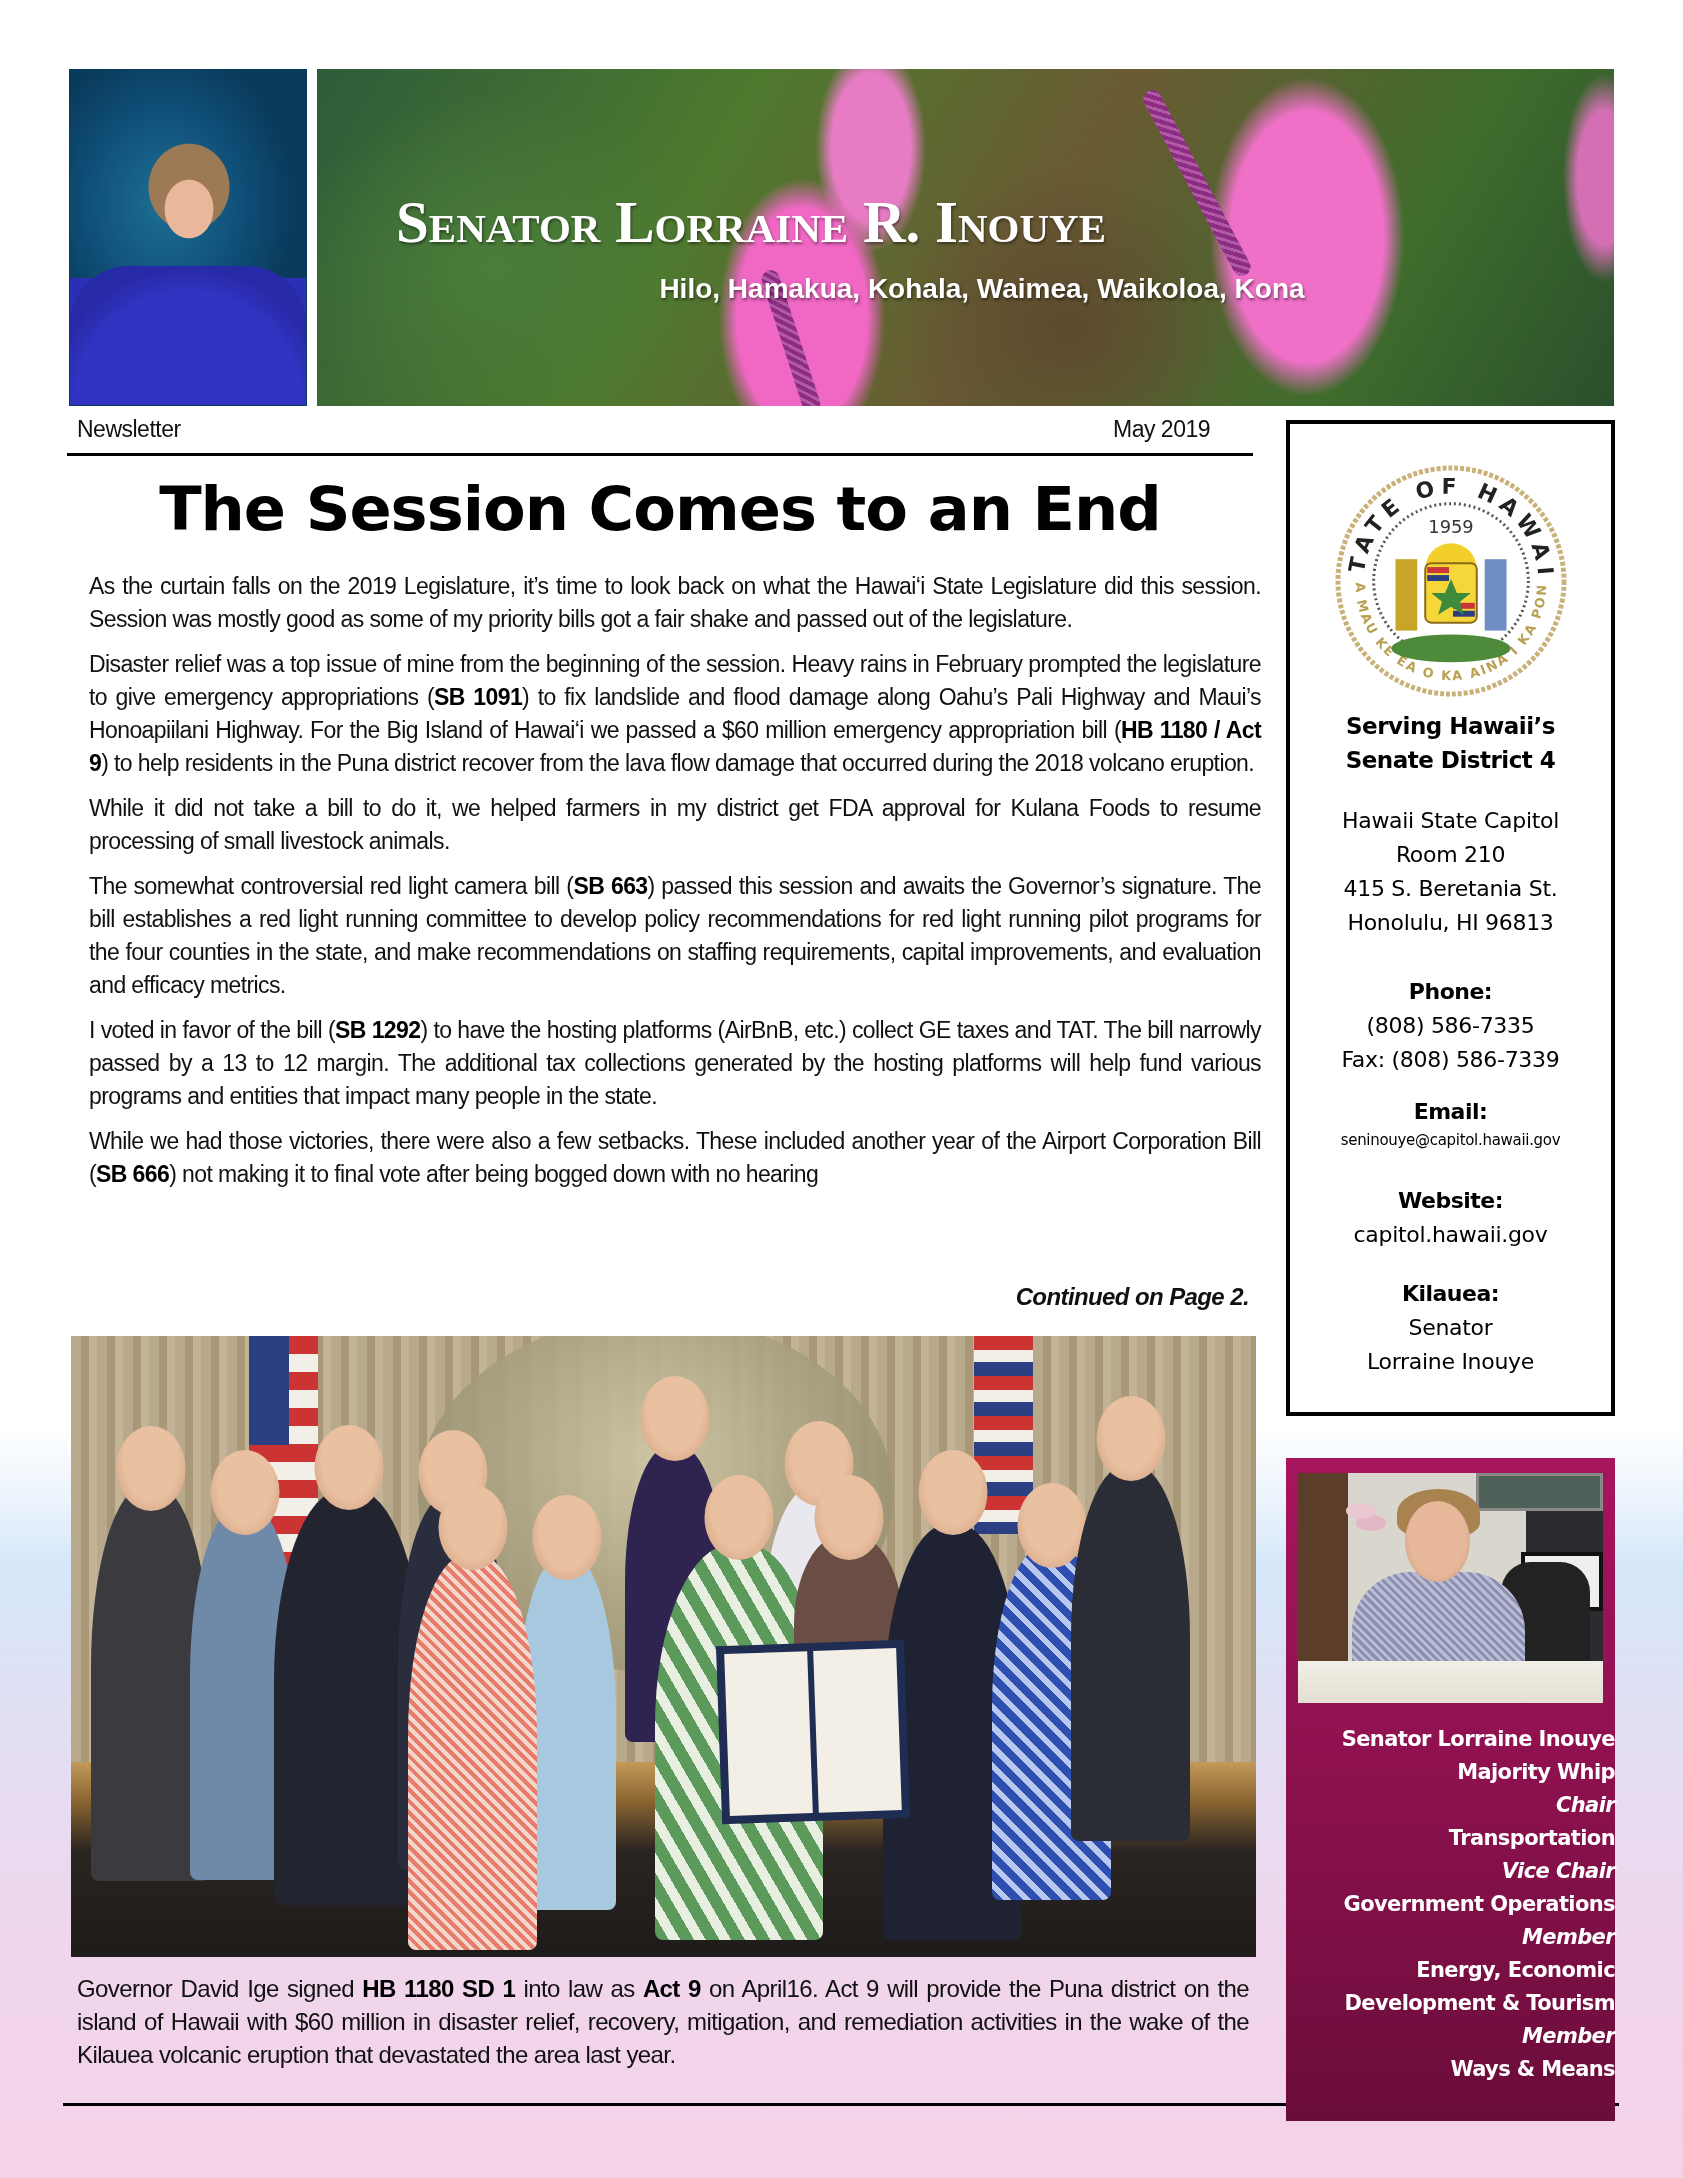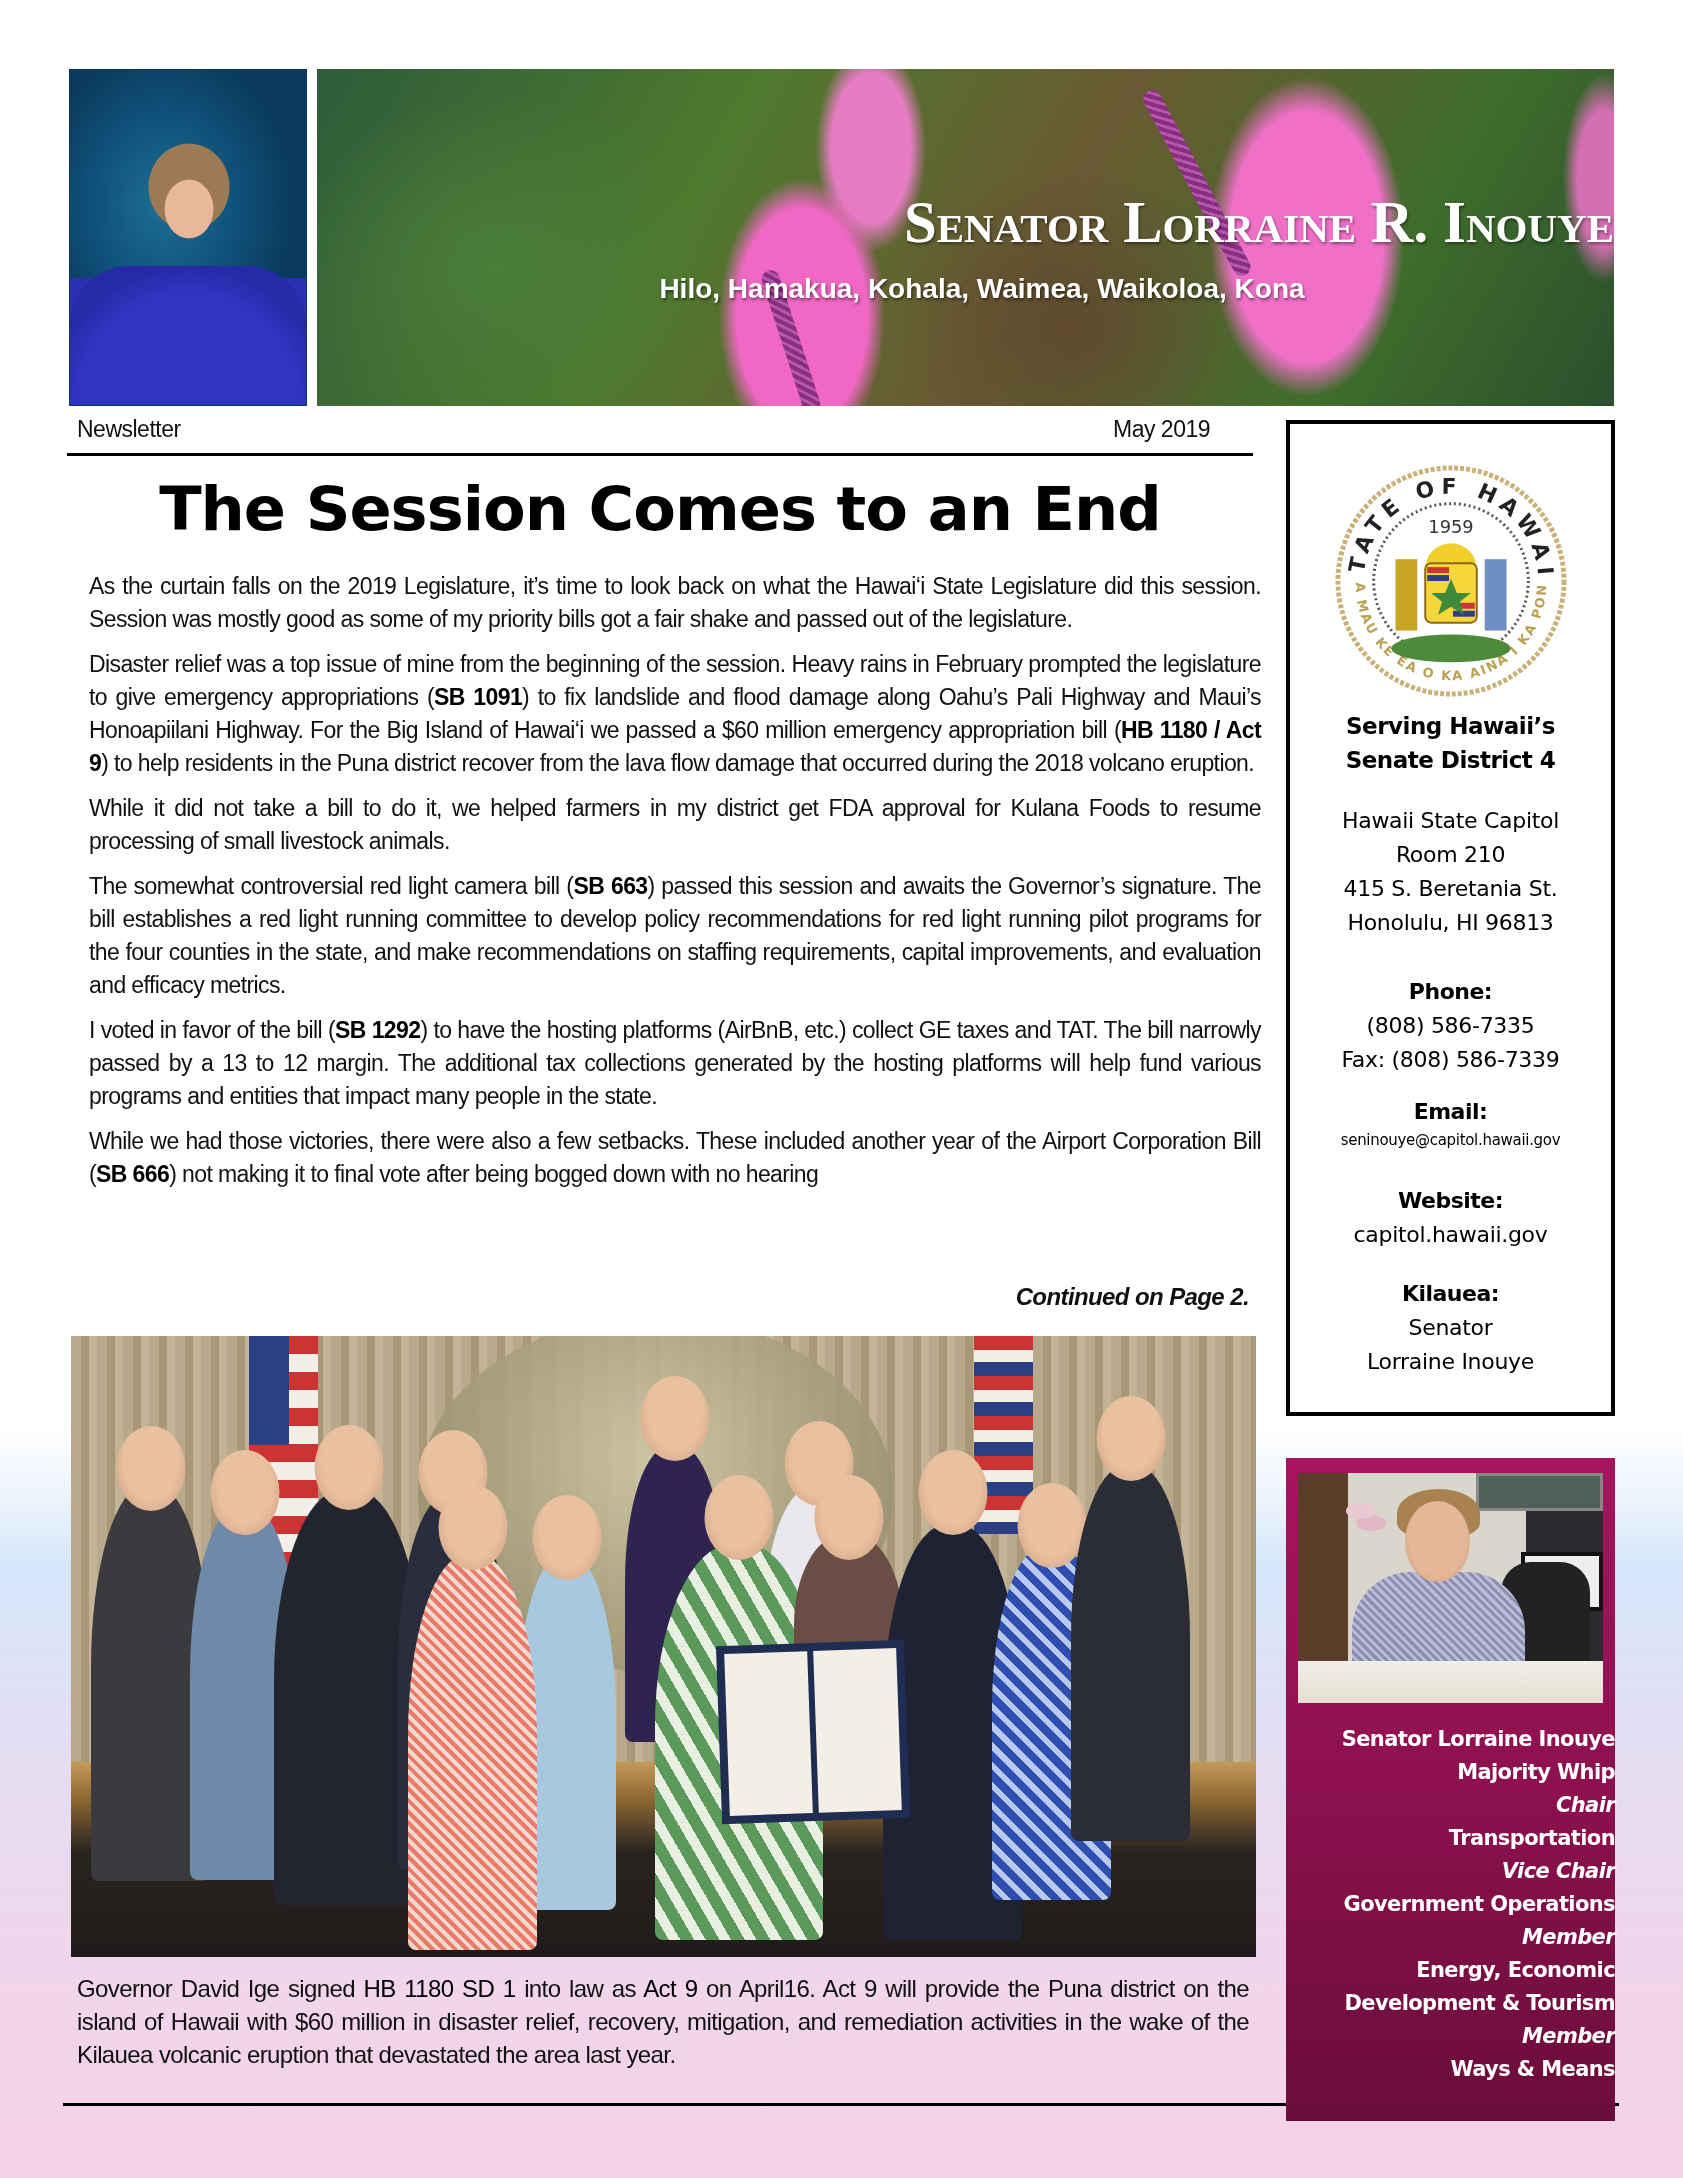--- a/index.html
+++ b/index.html
@@ -40,21 +40,21 @@
       radial-gradient(ellipse 59px 149px at 1287px 109px, #d56fb3 0 45%, transparent 70%),
       radial-gradient(ellipse 257px 218px at 178px 198px, #4a7d3a 0%, transparent 80%),
       radial-gradient(ellipse 218px 198px at 752px 257px, #5e4a2e 0%, transparent 80%),
       linear-gradient(120deg, #2d5c3a 0%, #4e7a2e 30%, #6a5a33 55%, #3f6d2c 80%, #2a4f2c 100%);
   }
   .banner .spadix {
     position: absolute; width: 18px; border-radius: 10px;
     background: repeating-linear-gradient(45deg, #8d2c83 0 4px, #b05aa5 4px 7px);
   }
   .banner-title {
-    position: absolute; left: 0; right: 0; top: 119px; text-align: right;
+    position: absolute; left: 0; right: 0; top: 119px; text-align: left;
     font-family: "Liberation Serif", serif; color: #fff; font-weight: bold;
     font-size: 59px; font-variant: small-caps; letter-spacing: 0px;
     text-shadow: 1px 2px 3px rgba(0,0,0,0.45);
     padding-left: 79px;
   }
   .banner-sub {
     position: absolute; left: 0; right: 0; top: 204px; text-align: center;
     font-family: "Liberation Sans", sans-serif; color: #fff; font-weight: bold;
     font-size: 28px; text-shadow: 1px 2px 3px rgba(0,0,0,0.5);
     margin-left: 33px;
@@ -132,21 +132,21 @@
     content: ""; position: absolute; top: 8px; width: 83px; height: 162px; background: #f3efe6;
   }
   .document::before { left: 8px; }
   .document::after { right: 8px; }
 
   .caption {
     left: 77px; top: 1972px; width: 1172px;
     font-family: "Liberation Sans", sans-serif; font-size: 24px;
     line-height: 33px; text-align: justify; letter-spacing: -0.6px;
   }
-  .caption b { font-weight: normal; color: #000; }
+  .caption b { font-weight: bold; color: #000; }
 
   .rule-bottom { left: 63px; top: 2103px; width: 1556px; height: 3px; background: #000; }
 
   
   .contact-box {
     left: 1286px; top: 420px; width: 329px; height: 996px;
     border: 4px solid #000; background: #fff;
     text-align: center; font-family: "DejaVu Sans", sans-serif; color: #000;
   }
   .seal {

